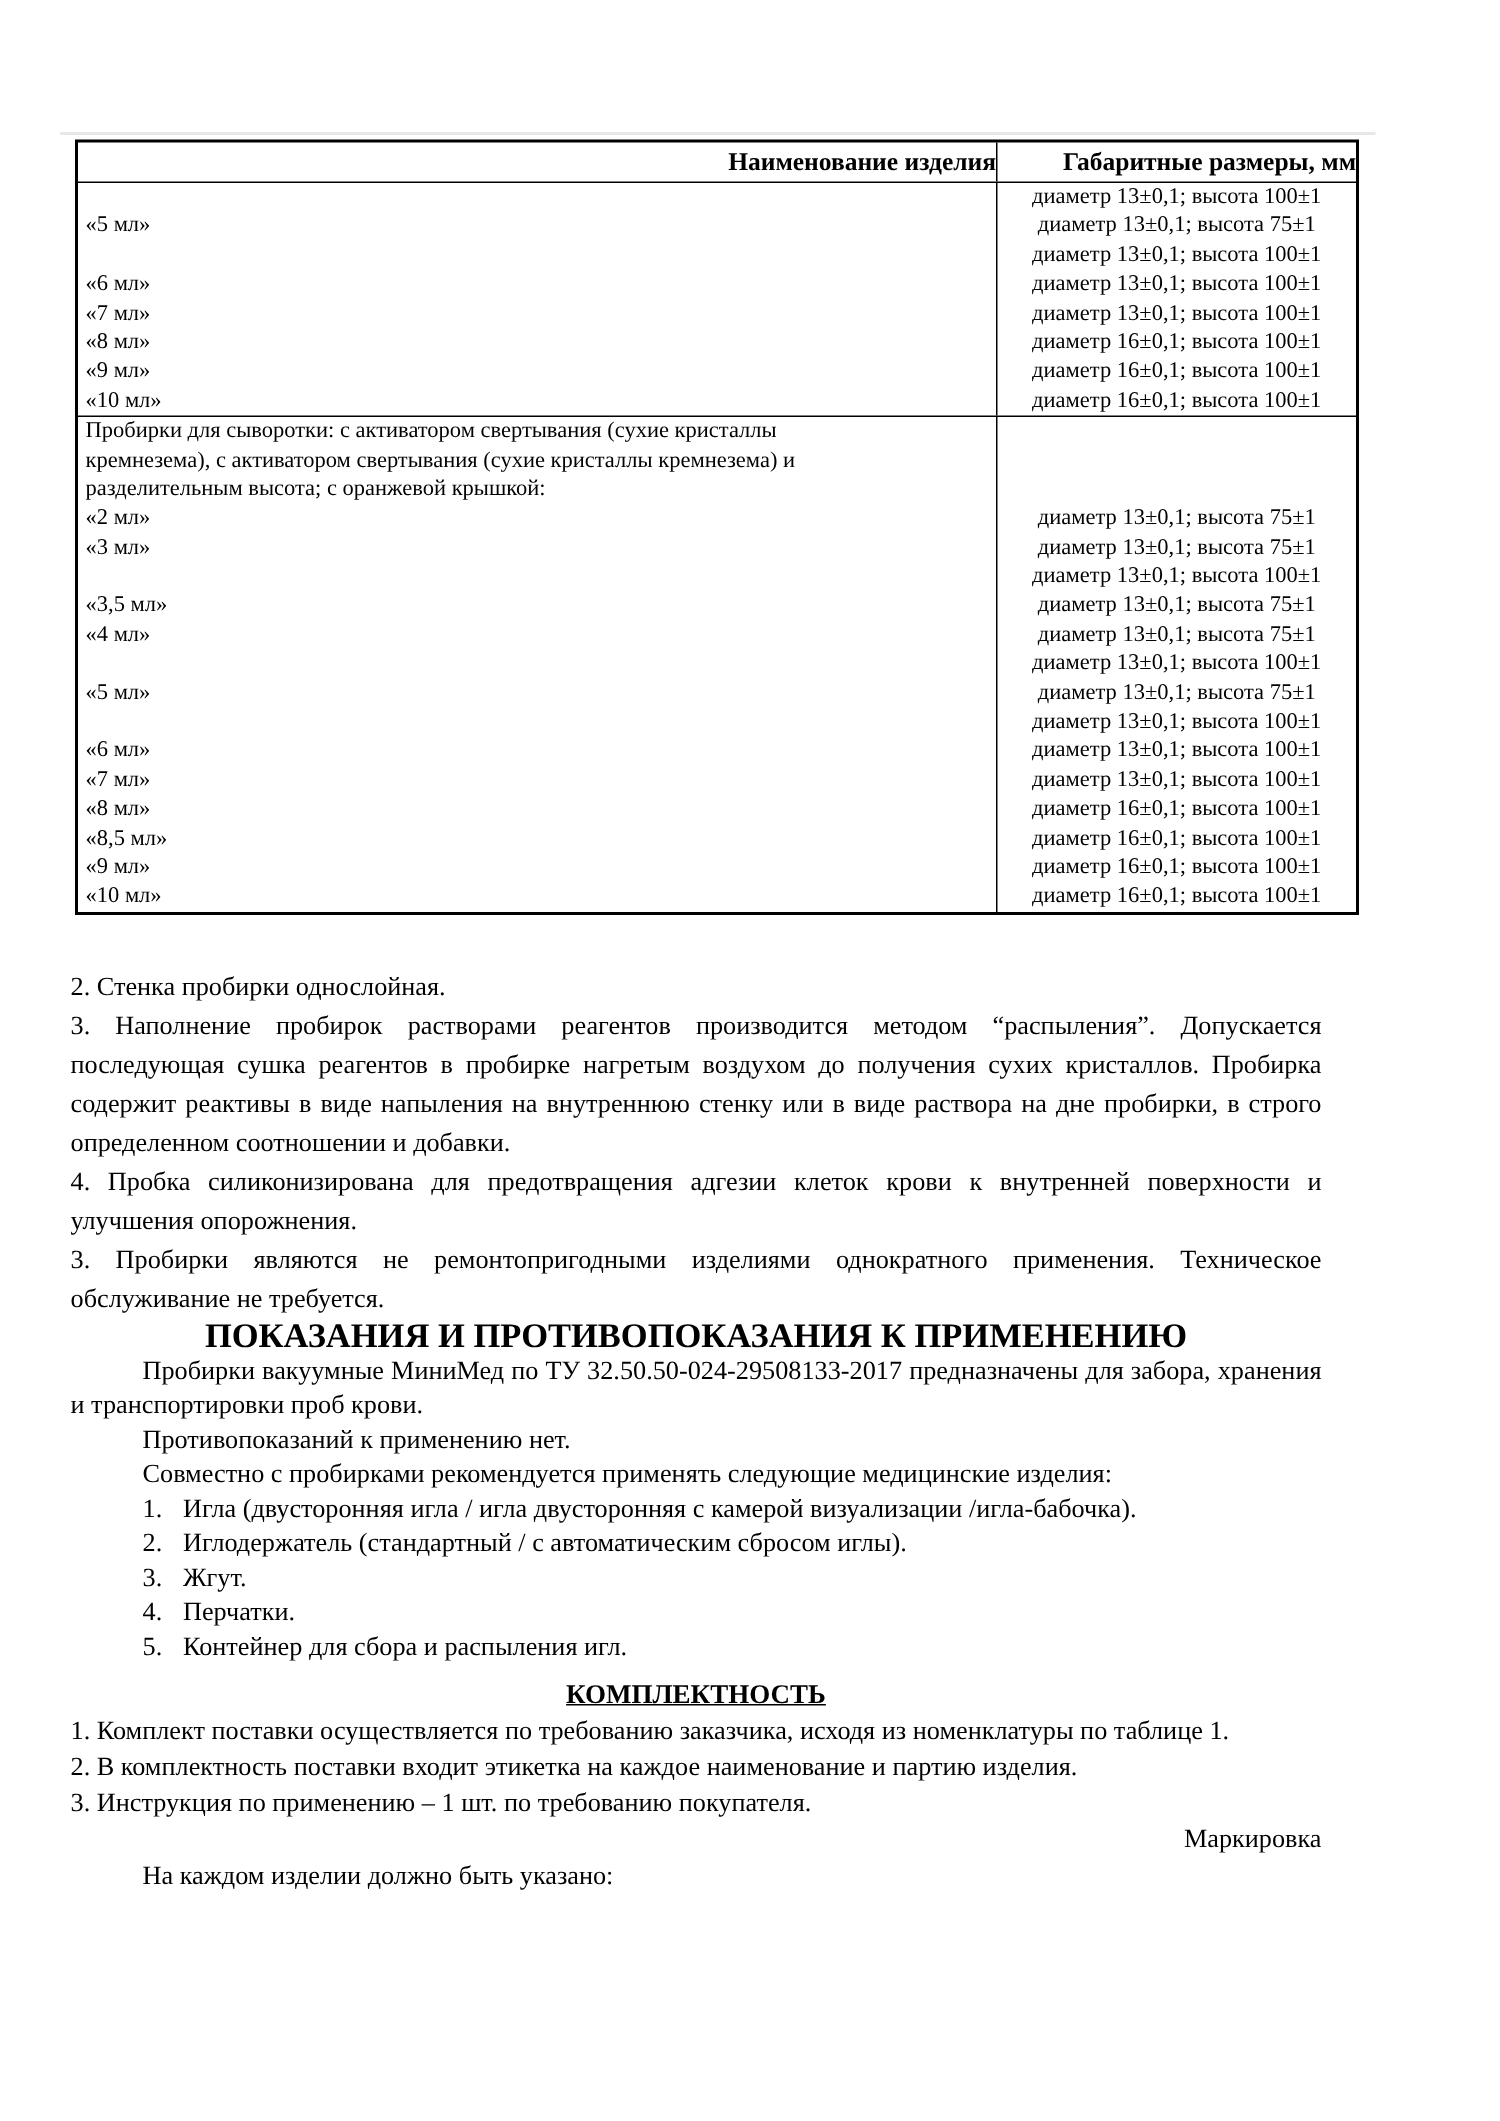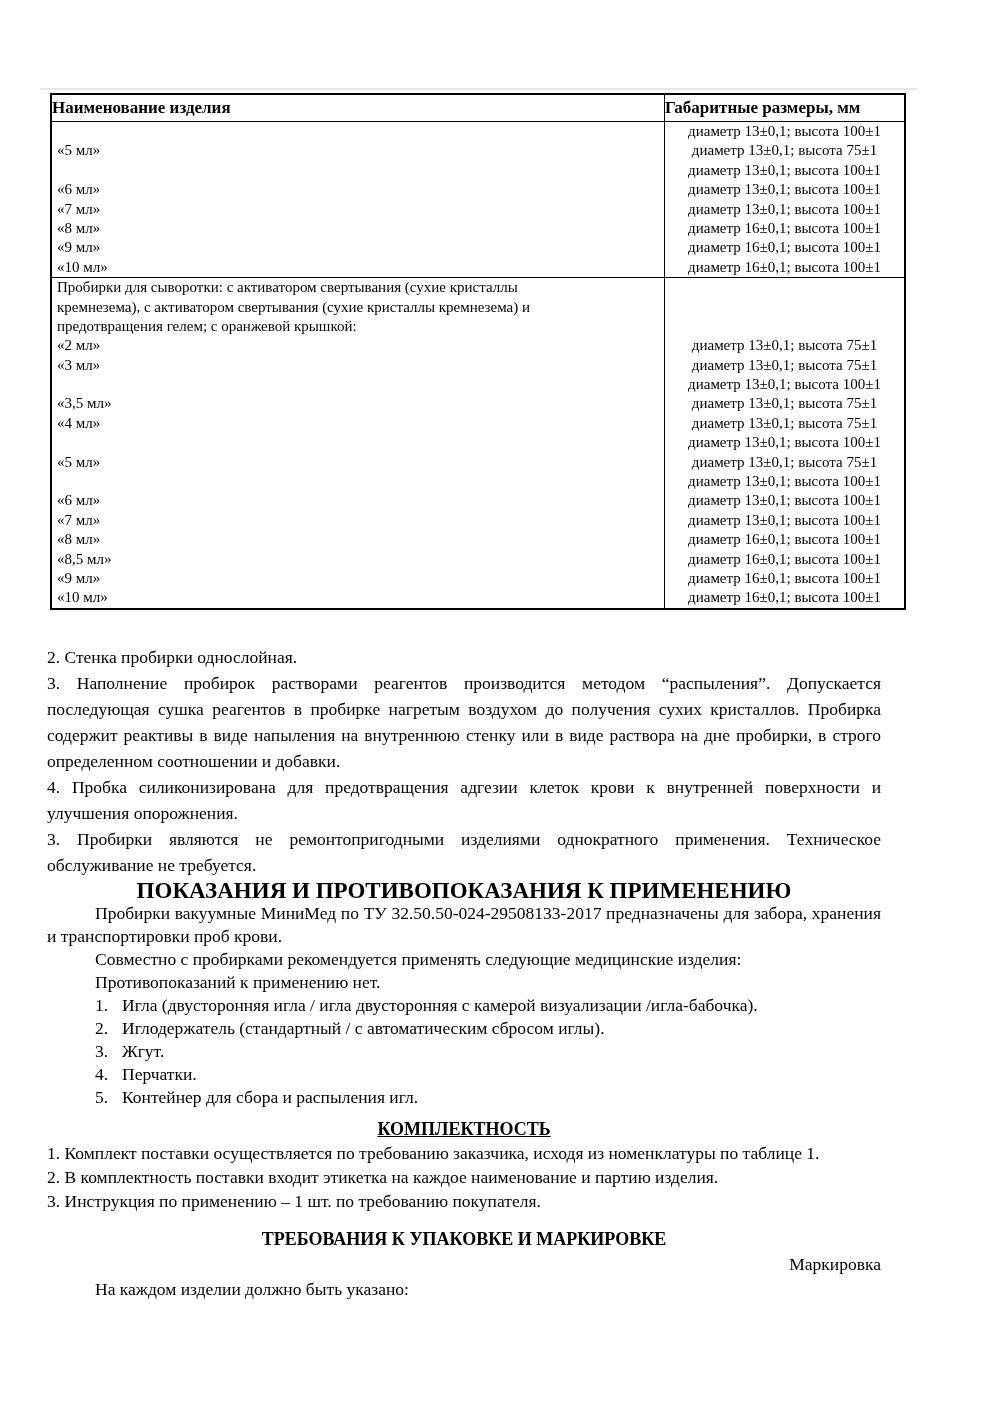--- a/index.html
+++ b/index.html
@@ -12,21 +12,21 @@
   *{box-sizing:border-box;}
 
   .scan-line{position:absolute;left:40px;top:88px;width:877px;height:2px;background:#e7e7e7;}
 
   
   .doc-table{
     position:absolute;left:50px;top:93px;width:856px;
     border:2px solid #000;background:#fff;
   }
   .t-header{display:flex;border-bottom:1px solid #000;height:27px;}
-  .t-header .hc{font-weight:bold;font-size:17px;line-height:26px;text-align:left;}
+  .t-header .hc{font-weight:bold;font-size:17px;line-height:26px;text-align:right;}
   .col-l{width:613px;border-right:1px solid #000;}
   .col-r{flex:1;}
   .t-row{display:flex;}
   .t-row.rule{border-bottom:1px solid #000;}
   .t-line{height:19.4px;line-height:19.4px;font-size:15px;white-space:nowrap;}
   .cell-l .t-line{padding-left:5px;text-align:left;}
   .cell-r .t-line{text-align:center;}
   .t-spacer{height:58.2px;}
 
   
@@ -80,21 +80,21 @@
       <div class="t-line">диаметр 16±0,1; высота 100±1</div>
       <div class="t-line">диаметр 16±0,1; высота 100±1</div>
       <div class="t-line">диаметр 16±0,1; высота 100±1</div>
     </div>
   </div>
 
   <div class="t-row">
     <div class="col-l cell-l">
       <div class="t-line">Пробирки для сыворотки: с активатором свертывания (сухие кристаллы</div>
       <div class="t-line">кремнезема), с активатором свертывания (сухие кристаллы кремнезема) и</div>
-      <div class="t-line">предотвращения гелем; с оранжевой крышкой:</div>
+      <div class="t-line">разделительным высота; с оранжевой крышкой:</div>
       <div class="t-line">«2 мл»</div>
       <div class="t-line">«3 мл»</div>
       <div class="t-line"></div>
       <div class="t-line">«3,5 мл»</div>
       <div class="t-line">«4 мл»</div>
       <div class="t-line"></div>
       <div class="t-line">«5 мл»</div>
       <div class="t-line"></div>
       <div class="t-line">«6 мл»</div>
       <div class="t-line">«7 мл»</div>
@@ -126,35 +126,34 @@
 <div class="content">
 
   <p>2. Стенка пробирки однослойная.</p>
   <p>3. Наполнение пробирок растворами реагентов производится методом “распыления”. Допускается последующая сушка реагентов в пробирке нагретым воздухом до получения сухих кристаллов. Пробирка содержит реактивы в виде напыления на внутреннюю стенку или в виде раствора на дне пробирки, в строго определенном соотношении и добавки.</p>
   <p>4. Пробка силиконизирована для предотвращения адгезии клеток крови к внутренней поверхности и улучшения опорожнения.</p>
   <p>3. Пробирки являются не ремонтопригодными изделиями однократного применения. Техническое обслуживание не требуется.</p>
 
   <div class="ind-block">
     <h2 class="sec-heading">ПОКАЗАНИЯ И ПРОТИВОПОКАЗАНИЯ К ПРИМЕНЕНИЮ</h2>
     <p>Пробирки вакуумные МиниМед по ТУ 32.50.50-024-29508133-2017 предназначены для забора, хранения и транспортировки проб крови.</p>
+    <p>Противопоказаний к применению нет.</p>
     <p>Совместно с пробирками рекомендуется применять следующие медицинские изделия:</p>
-    <p>Противопоказаний к применению нет.</p>
     <div class="li"><span class="li-num">1.</span><span>Игла (двусторонняя игла / игла двусторонняя с камерой визуализации /игла-бабочка).</span></div>
     <div class="li"><span class="li-num">2.</span><span>Иглодержатель (стандартный / с автоматическим сбросом иглы).</span></div>
     <div class="li"><span class="li-num">3.</span><span>Жгут.</span></div>
     <div class="li"><span class="li-num">4.</span><span>Перчатки.</span></div>
     <div class="li"><span class="li-num">5.</span><span>Контейнер для сбора и распыления игл.</span></div>
   </div>
 
   <div class="comp-block">
     <h2 class="comp-heading">КОМПЛЕКТНОСТЬ</h2>
     <p>1. Комплект поставки осуществляется по требованию заказчика, исходя из номенклатуры по таблице 1.</p>
     <p>2. В комплектность поставки входит этикетка на каждое наименование и партию изделия.</p>
     <p>3. Инструкция по применению – 1 шт. по требованию покупателя.</p>
   </div>
 
   <div class="pack-block">
-    <h2 class="pack-heading">ТРЕБОВАНИЯ К УПАКОВКЕ И МАРКИРОВКЕ</h2>
     <div class="sub-heading">Маркировка</div>
     <p class="indent">На каждом изделии должно быть указано:</p>
   </div>
 
 </div>
 
 </body></html>

